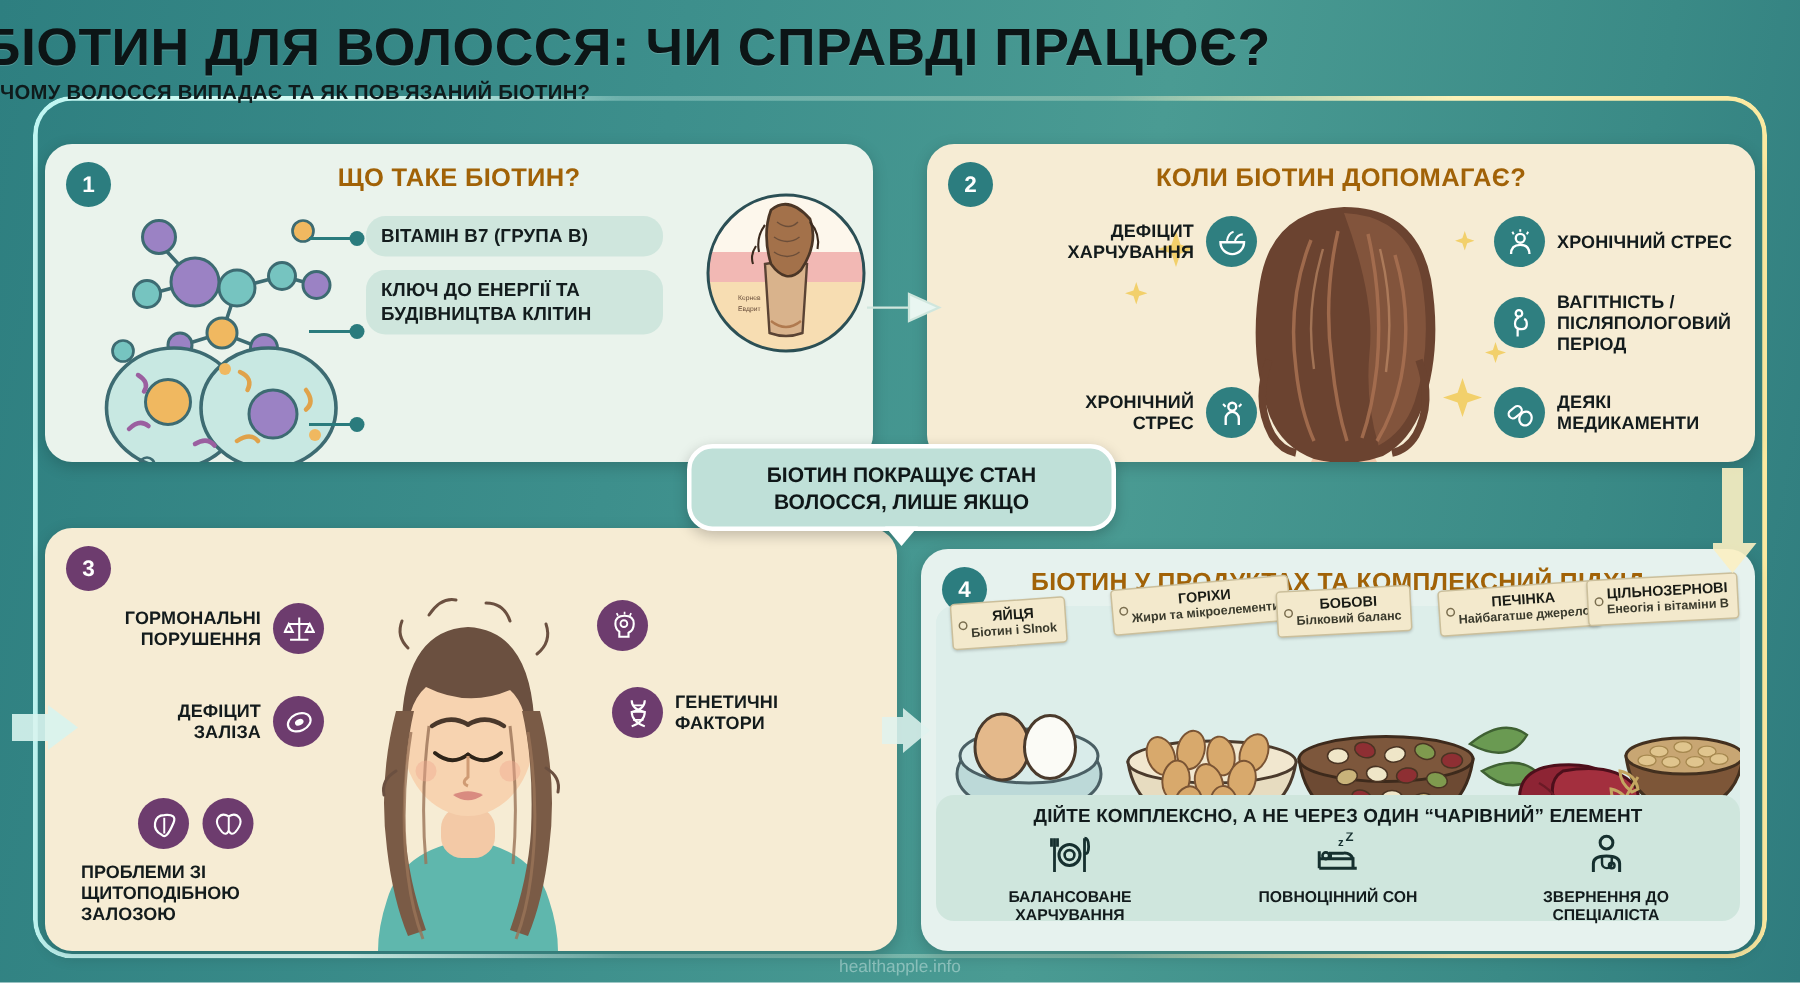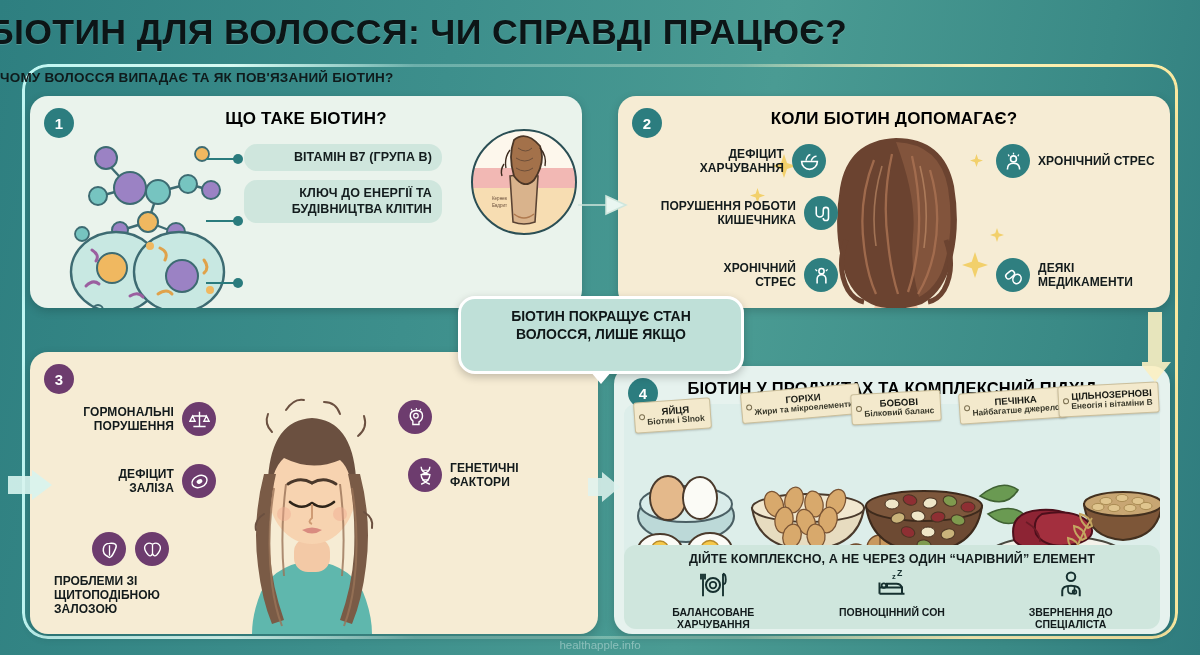--- a/index.html
+++ b/index.html
@@ -13,21 +13,21 @@
 
   
   .hdr { position: absolute; left: 0; right: 0; top: 12px; text-align: left; z-index: 40; }
   .hdr-title {
     font-size: 35px; font-weight: 700; letter-spacing: .3px;
     color: #0c1516; text-transform: uppercase;
     text-shadow: 0 1px 0 rgba(255,255,255,.18);
     transform: scaleX(1.02);
   }
   .hdr-sub {
-    margin-top: 18px; font-size: 13.5px; font-weight: 700;
+    margin-top: 2px; font-size: 13.5px; font-weight: 700;
     color: #0f1b1c; text-transform: uppercase; letter-spacing: .2px;
   }
 
   
   .glow {
     position: absolute; left: 22px; right: 22px; top: 64px; bottom: 16px;
     border-radius: 26px; pointer-events: none; z-index: 5;
     border: 3px solid transparent;
     background:
       linear-gradient(90deg, #bff6f2 0%, #d8fbf3 18%, rgba(220,250,240,.25) 34%,
@@ -47,31 +47,31 @@
 
   .badge {
     position: absolute; left: 14px; top: 12px; width: 30px; height: 30px;
     border-radius: 50%; color: #fff; font-size: 15px; font-weight: 700;
     display: flex; align-items: center; justify-content: center; z-index: 6;
   }
   .badge.teal { background: #2c7d7f; }
   .badge.purple { background: #6d3c6e; }
   .p-title {
     position: absolute; left: 0; right: 0; top: 13px; text-align: center;
-    font-size: 17px; font-weight: 700; color: #000000; text-transform: uppercase;
+    font-size: 17px; font-weight: 700; color: #a16207; text-transform: uppercase;
     letter-spacing: .2px; z-index: 6;
   }
   #p4 .p-title { font-size: 16.5px; }
 
   
   .p1-chips { position: absolute; left: 214px; top: 48px; width: 198px; }
   .chip {
     background: #cfe6dd; border-radius: 13px; padding: 6px 10px; margin-bottom: 9px;
     font-size: 12.5px; font-weight: 700; color: #131c1d; text-transform: uppercase;
-    line-height: 1.22; letter-spacing: .1px; text-align: right;
+    line-height: 1.22; letter-spacing: .1px;
   }
   .p1-arrow { position: absolute; left: 176px; width: 34px; height: 2px; background: #2a7b7d; }
   .p1-arrow::after {
     content: ""; position: absolute; right: -3px; top: -4px;
     width: 10px; height: 10px; border-radius: 50%; background: #2a7b7d;
   }
   .molecule { position: absolute; left: 40px; top: 38px; }
   .cells { position: absolute; left: 34px; top: 128px; }
   .follicle { position: absolute; left: 440px; top: 32px; }
 
@@ -87,21 +87,21 @@
     font-size: 12px; font-weight: 700; color: #131b1c;
     text-transform: uppercase; line-height: 1.17; letter-spacing: .1px;
   }
   .it.rev { flex-direction: row-reverse; }
   .it.rev .lbl { text-align: right; }
 
   
   .callout {
     position: absolute; left: 458px; top: 296px; width: 286px; z-index: 30;
     background: #bfe0d8; border: 3px solid #fff; border-radius: 17px;
-    padding: 9px 12px 28px; text-align: center;
+    padding: 9px 12px 8px; text-align: center;
     box-shadow: 0 3px 9px rgba(0,0,0,.22);
   }
   .callout .t {
     font-size: 14px; font-weight: 700; color: #0f1718;
     text-transform: uppercase; line-height: 1.26;
   }
   .callout::after {
     content: ""; position: absolute; left: 50%; bottom: -13px; transform: translateX(-50%);
     border-left: 11px solid transparent; border-right: 11px solid transparent;
     border-top: 13px solid #fff;
@@ -123,21 +123,21 @@
     content: ""; position: absolute; left: 4px; top: 50%; transform: translateY(-50%);
     width: 4px; height: 4px; border-radius: 50%; border: 1.2px solid #7b6f50;
   }
   .tag.t1 { left: 20px;  top: 34px; transform: rotate(-4deg); padding-left: 12px; }
   .tag.t2 { left: 127px; top: 22px; transform: rotate(-5deg); padding-left: 12px; }
   .tag.t3 { left: 237px; top: 26px; transform: rotate(-3deg); padding-left: 12px; }
   .tag.t4 { left: 345px; top: 24px; transform: rotate(-4deg); padding-left: 12px; }
   .tag.t5 { left: 444px; top: 18px; transform: rotate(-3deg); padding-left: 12px; }
 
   .cta-box {
-    position: absolute; left: 10px; bottom: 5px; right: 10px; height: 84px;
+    position: absolute; left: 10px; bottom: 20px; right: 10px; height: 84px;
     background: #cfe6dd; border-radius: 12px; padding-top: 7px;
   }
   .cta-h {
     text-align: center; font-size: 12.6px; font-weight: 700; color: #121b1c;
     text-transform: uppercase; letter-spacing: .1px;
   }
   .cta-row { display: flex; justify-content: space-around; margin-top: 4px; }
   .cta-c { width: 116px; text-align: center; }
   .cta-c .cl {
     margin-top: 2px; font-size: 10.5px; font-weight: 700; color: #121b1c;
@@ -292,58 +292,59 @@
     <svg style="position:absolute;left:352px;top:58px" width="13" height="13" viewBox="0 0 24 24">
         <path d="M12 0 l3 9 l9 3 l-9 3 l-3 9 l-3 -9 l-9 -3 l9 -3z" fill="#f2d06b"></path>
       </svg>
     <svg style="position:absolute;left:344px;top:156px" width="26" height="26" viewBox="0 0 24 24">
         <path d="M12 0 l3 9 l9 3 l-9 3 l-3 9 l-3 -9 l-9 -3 l9 -3z" fill="#f2d06b"></path>
       </svg>
     <svg style="position:absolute;left:372px;top:132px" width="14" height="14" viewBox="0 0 24 24">
         <path d="M12 0 l3 9 l9 3 l-9 3 l-3 9 l-3 -9 l-9 -3 l9 -3z" fill="#f2d06b"></path>
       </svg>
 
-    <div class="it rev" style="left:76px;top:48px;width:132px">
+    <div class="it rev" style="left:88px;top:48px;width:132px">
       <div class="ico teal">
         <svg width="21" height="21" viewBox="0 0 24 24">
             <path d="M3 12h18a9 9 0 0 1-18 0z" fill="none" stroke="#fff" stroke-width="1.8"></path>
             <path d="M8 11q1-6 5-7" fill="none" stroke="#fff" stroke-width="1.6"></path>
             <path d="M14 11q2-5 6-5" fill="none" stroke="#fff" stroke-width="1.6"></path>
           </svg>
       </div>
       <div class="lbl">ДЕФІЦИТ ХАРЧУВАННЯ</div>
     </div>
-    <div class="it rev" style="left:42px;top:100px;width:178px">
-      <div class="ico teal">
-        <svg width="21" height="21" viewBox="0 0 24 24">
-            <path d="M6 4v8a4 4 0 0 0 8 0V8a3 3 0 1 1 6 0v9a3 3 0 0 1-6 0" fill="none" stroke="#fff" stroke-width="1.8"></path>
-          </svg>
-      </div>
-      <div class="lbl">ПОРУШЕННЯ РОБОТИ КИШЕЧНИКА</div>
-    </div>
     <div class="it rev" style="left:62px;top:162px;width:158px">
       <div class="ico teal">
         <svg width="21" height="21" viewBox="0 0 24 24">
             <circle cx="12" cy="7" r="3" fill="none" stroke="#fff" stroke-width="1.8"></circle>
             <path d="M7 21v-5a5 5 0 0 1 10 0v5" fill="none" stroke="#fff" stroke-width="1.8"></path>
             <path d="M5 5l2 2M19 5l-2 2" stroke="#fff" stroke-width="1.6"></path>
           </svg>
       </div>
       <div class="lbl">ХРОНІЧНИЙ СТРЕС</div>
     </div>
 
     <div class="it" style="left:378px;top:48px;width:160px">
       <div class="ico teal">
         <svg width="21" height="21" viewBox="0 0 24 24">
             <path d="M5 21q0-7 7-7t7 7" fill="none" stroke="#fff" stroke-width="1.8"></path>
             <circle cx="12" cy="9" r="3.4" fill="none" stroke="#fff" stroke-width="1.8"></circle>
             <path d="M6 4l1 2M12 2v2M18 4l-1 2" stroke="#fff" stroke-width="1.5"></path>
           </svg>
       </div>
       <div class="lbl">ХРОНІЧНИЙ СТРЕС</div>
+    </div>
+    <div class="it" style="left:378px;top:98px;width:164px">
+      <div class="ico teal">
+        <svg width="21" height="21" viewBox="0 0 24 24">
+            <circle cx="11" cy="4.5" r="2.5" fill="none" stroke="#fff" stroke-width="1.7"></circle>
+            <path d="M11 7.5q-3 1-3 5 0 4 5 4 4 0 4-4 0-3-2-4M10 16.5V22" fill="none" stroke="#fff" stroke-width="1.7"></path>
+          </svg>
+      </div>
+      <div class="lbl">ВАГІТНІСТЬ / ПІСЛЯПОЛОГОВИЙ ПЕРІОД</div>
     </div>
     <div class="it" style="left:378px;top:162px;width:160px">
       <div class="ico teal">
         <svg width="21" height="21" viewBox="0 0 24 24">
             <rect x="2.5" y="8" width="11" height="6.5" rx="3.2" transform="rotate(-40 8 11)" fill="none" stroke="#fff" stroke-width="1.7"></rect>
             <ellipse cx="16" cy="16" rx="4.6" ry="5.4" transform="rotate(20 16 16)" fill="none" stroke="#fff" stroke-width="1.7"></ellipse>
           </svg>
       </div>
       <div class="lbl">ДЕЯКІ МЕДИКАМЕНТИ</div>
     </div>

